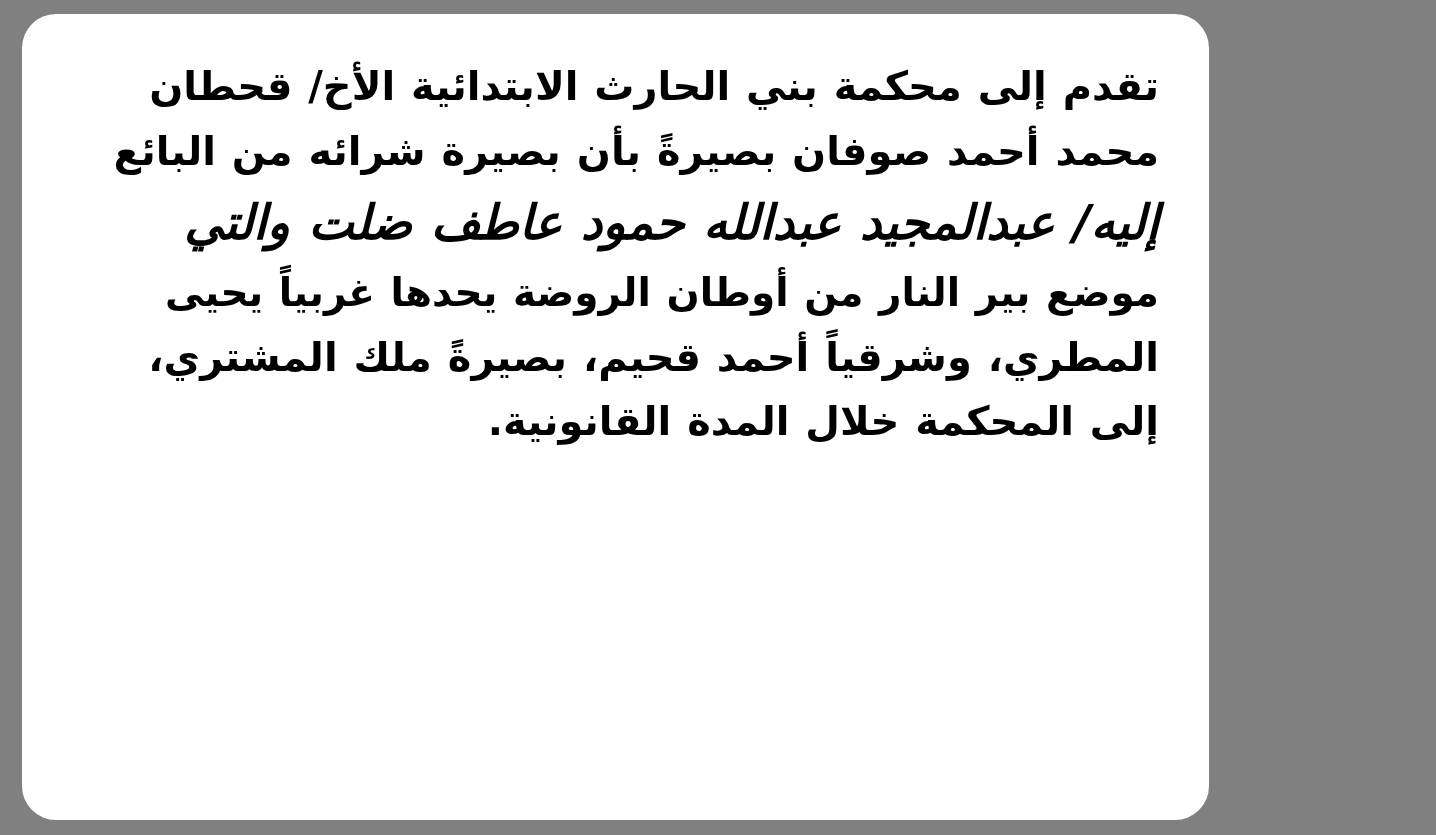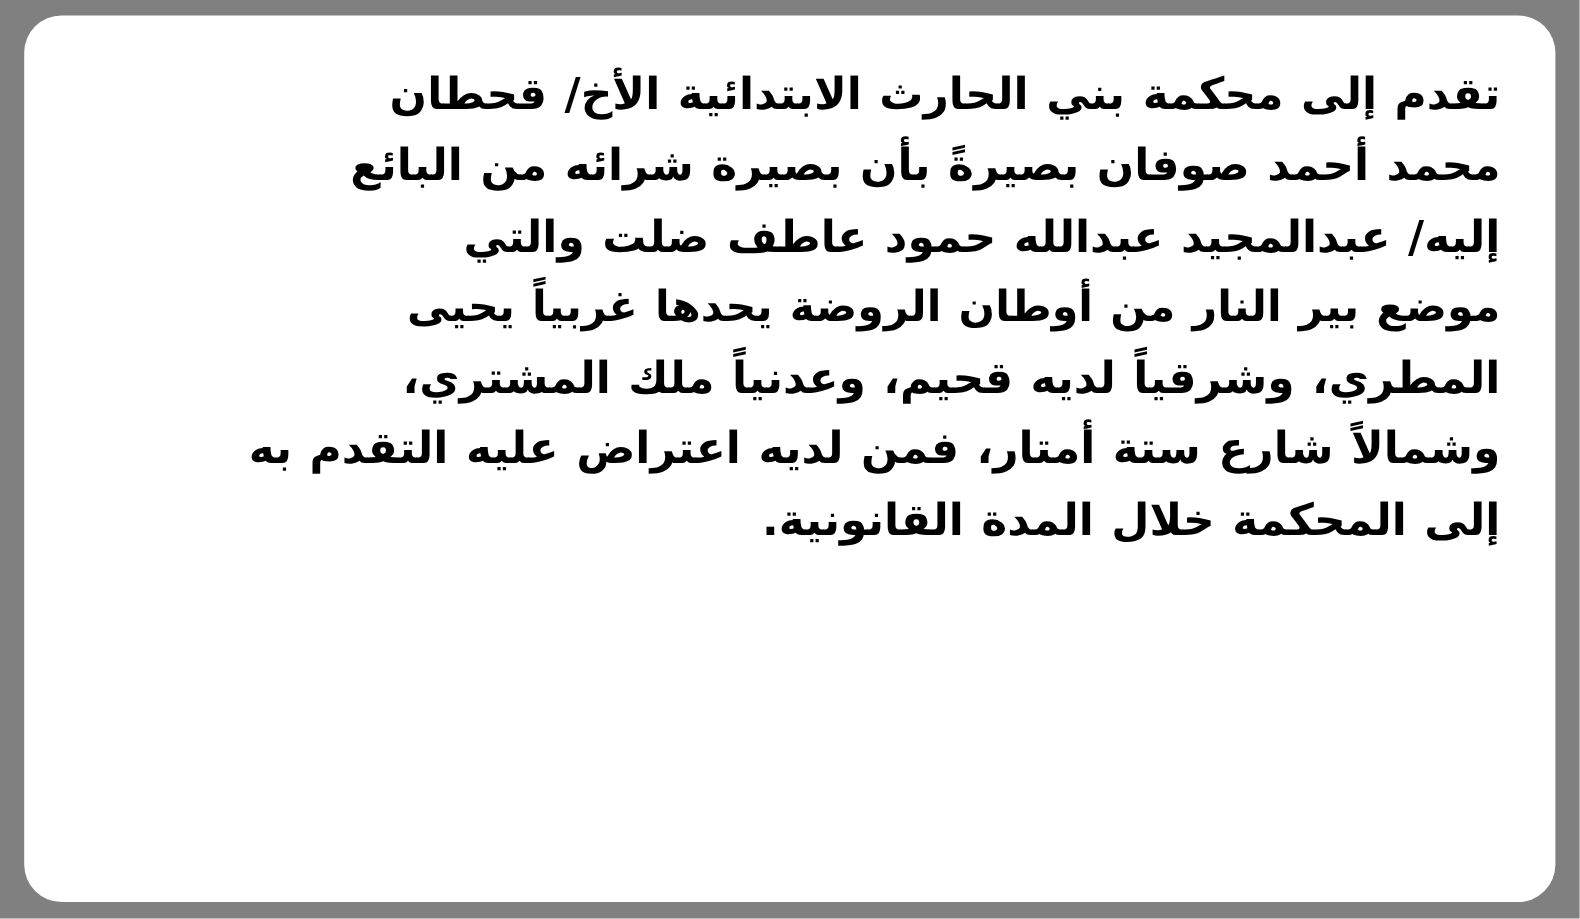--- a/index.html
+++ b/index.html
@@ -10,21 +10,21 @@
     width: 1436px;
     height: 835px;
     background: #808080;
     font-family: "DejaVu Sans", sans-serif;
     overflow: hidden;
   }
   .notice-frame {
     position: absolute;
     left: 22px;
     top: 14px;
-    width: 1392px;
+    width: 1187px;
     height: 806px;
     background: #ffffff;
     border-radius: 34px;
     box-sizing: border-box;
   }
   .notice-body {
     position: absolute;
     left: 50px;
     right: 50px;
     top: 40px;
@@ -51,19 +51,18 @@
     text-align: right;
   }
 </style>
 </head>
 <body>
 
 <div class="notice-frame">
   <div class="notice-body">
     <p class="line" style="font-size: 40px;">تقدم إلى محكمة بني الحارث الابتدائية الأخ/ قحطان</p>
     <p class="line" style="font-size: 40px;">محمد أحمد صوفان بصيرةً بأن بصيرة شرائه من البائع</p>
-    <p class="line" style="font-size: 40px;">إليه/ عبدالمجيد عبدالله حمود عاطف ضلت والتي</p>
+    <p class="line" style="font-size: 48px; font-style: italic;">إليه/ عبدالمجيد عبدالله حمود عاطف ضلت والتي</p>
     <p class="line" style="font-size: 39px;">موضع بير النار من أوطان الروضة يحدها غربياً يحيى</p>
-    <p class="line" style="font-size: 40px;">المطري، وشرقياً لديه قحيم، وعدنياً ملك المشتري،</p>
-    <p class="line" style="font-size: 40px;">وشمالاً شارع ستة أمتار، فمن لديه اعتراض عليه التقدم به</p>
+    <p class="line" style="font-size: 40px;">المطري، وشرقياً أحمد قحيم، بصيرةً ملك المشتري،</p>
     <p class="line last">إلى المحكمة خلال المدة القانونية.</p>
   </div>
 </div>
 
 </body></html>

